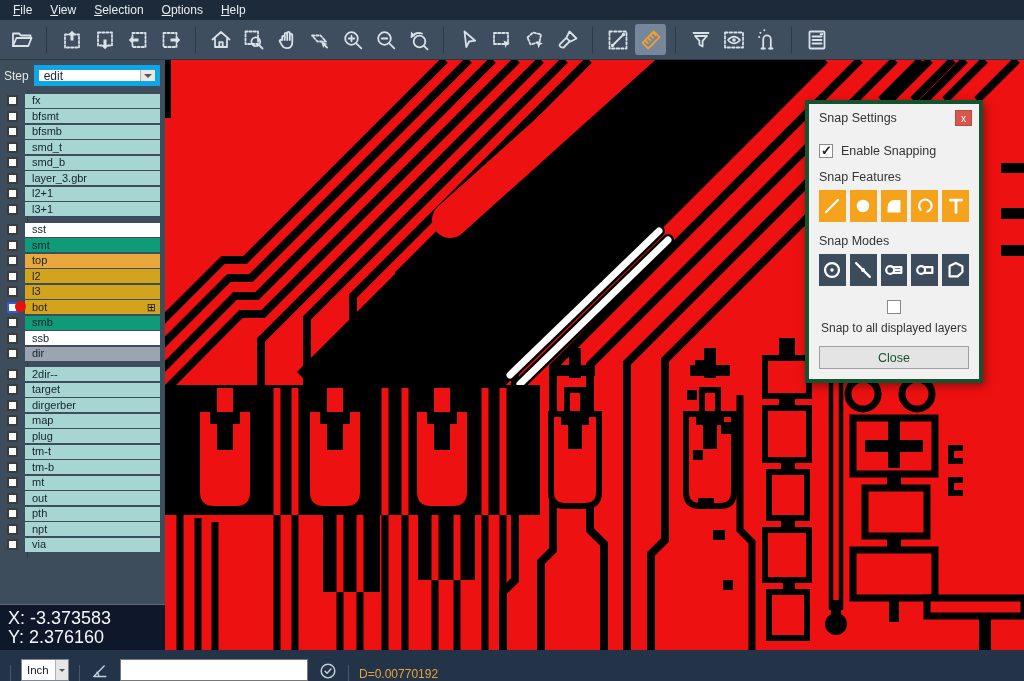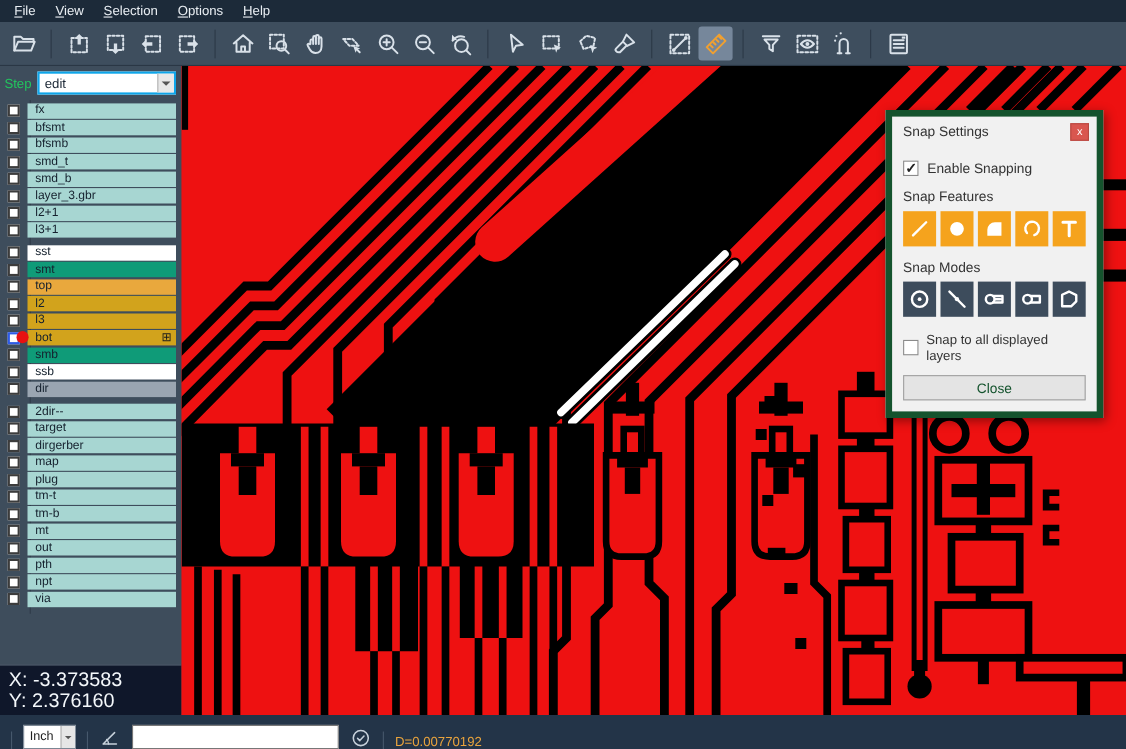--- a/index.html
+++ b/index.html
@@ -22,23 +22,23 @@
         stroke-linecap:round; stroke-linejoin:round; }
   .ic .f { fill:#d9e1e9; stroke:none; }
   .tbtn.active .ic { stroke:var(--toolbar-active-icon); }
 
   
   .main { display:flex; height:590px; }
 
   
   .sidebar { width:165px; background:#3e4d5c; position:relative; flex:none; }
   .step-row { height:31px; display:flex; align-items:center; padding:0 5px 0 4px; gap:5px; }
-  .step-label { color:#22c55e; font-size:12px; }
+  .step-label { color:#e5e5e5; font-size:12px; }
   .step-select { flex:1; height:21px; background:#fff; display:flex; align-items:center;
-                 font-size:12px; color:#1b2735; padding-left:5px; border:2px solid #0ea5e9; }
+                 font-size:12px; color:#1b2735; padding-left:5px; border:5px solid #0ea5e9; }
   .chev { width:15px; height:100%; margin-left:auto; background:#e8e8e8; border-left:1px solid #b2b2b2;
           display:flex; align-items:center; justify-content:center; }
   .chev::after { content:""; border:4px solid transparent; border-top-color:#555; margin-top:4px; }
   .layer-list { position:absolute; top:33px; left:0; right:5px; }
   .layer-list::before { content:""; position:absolute; left:27px; top:-2px; bottom:0;
                         width:1px; background:#2e3b49; }
   .lgroup { margin-bottom:5px; }
   .lrow { display:flex; align-items:center; height:15.5px; }
   .lcb { width:11px; height:11px; background:#fff; border:2px solid #3c3c3c;
          margin:0 7px 0 7px; flex:none; }
@@ -66,42 +66,42 @@
   .art .tk4 { stroke:#000; stroke-width:4.5; fill:none; }
   .art .bk  { fill:#000; }
   .art .rf  { fill:var(--canvas-red); }
   .art .rds { stroke:var(--canvas-red); fill:none; }
   .art .rdv { stroke:var(--canvas-red); stroke-width:7; fill:none; }
   .art .ol  { fill:var(--canvas-red); stroke:#000; }
   .art .wt  { stroke:var(--highlight-trace); stroke-width:7; stroke-linecap:round; fill:none; }
   .art .wtu { stroke:#000; stroke-width:12; stroke-linecap:round; fill:none; }
 
   
-  .dialog { position:absolute; left:640px; top:40px; width:198px; background:#f1f1f1;
-            border:6px solid #14532d; box-shadow:2px 3px 9px rgba(0,0,0,.4);
+  .dialog { position:absolute; left:640px; top:40px; width:178px; background:#f1f1f1;
+            border:4px solid #14532d; box-shadow:2px 3px 9px rgba(0,0,0,.4);
             color:#333; font-size:12.5px; }
   .dtitle { display:flex; align-items:center; justify-content:space-between;
             padding:6px 7px 2px 10px; }
   .dclose { width:17px; height:16px; background:var(--dialog-close); color:#fff; font-size:10px;
             line-height:15px; text-align:center; border:1px solid #b84840; }
   .dbody { padding:4px 10px 10px; }
   .drow { display:flex; align-items:center; gap:8px; margin-top:12px; }
   .cb { width:14px; height:14px; background:#fff; border:1px solid #8a8a8a; position:relative; flex:none; }
   .cb.checked::after { content:"\2713"; position:absolute; left:1px; top:-2px; font-size:13px;
                        font-weight:bold; color:#222; }
   .sect { margin:12px 0 6px; }
   .brow { display:flex; gap:4px; }
   .fbtn, .mbtn { width:32px; height:32px; border:none; display:flex; align-items:center;
                  justify-content:center; padding:0; }
   .fbtn { background:var(--feature-button); }
   .mbtn { background:var(--mode-button); }
   .dic { width:22px; height:22px; stroke:#fff; fill:none; stroke-width:2.4;
          stroke-linecap:round; stroke-linejoin:round; }
   .dic .f { fill:#fff; stroke:none; }
-  .allrow { margin-top:14px; gap:7px; }
+  .allrow { margin-top:14px; gap:7px;flex-direction:column; }
   .allrow span { font-size:12px; }
   .dclosebtn { width:100%; height:23px; margin-top:11px; background:#e4e4e4;
                border:1px solid #9f9f9f; font-size:12.5px; color:#14532d; font-family:inherit; }
 
   
   .statusbar { height:31px; background:#233448; display:flex; align-items:flex-end;
                padding:0 10px; gap:10px; }
   .ssep { width:1px; height:16px; background:#46586c; flex:none; }
   .unit-select { width:48px; height:22px; background:#fff; display:flex; align-items:center;
                  font-size:11.5px; color:#222; padding-left:5px; border:1px solid #7b8794; }

